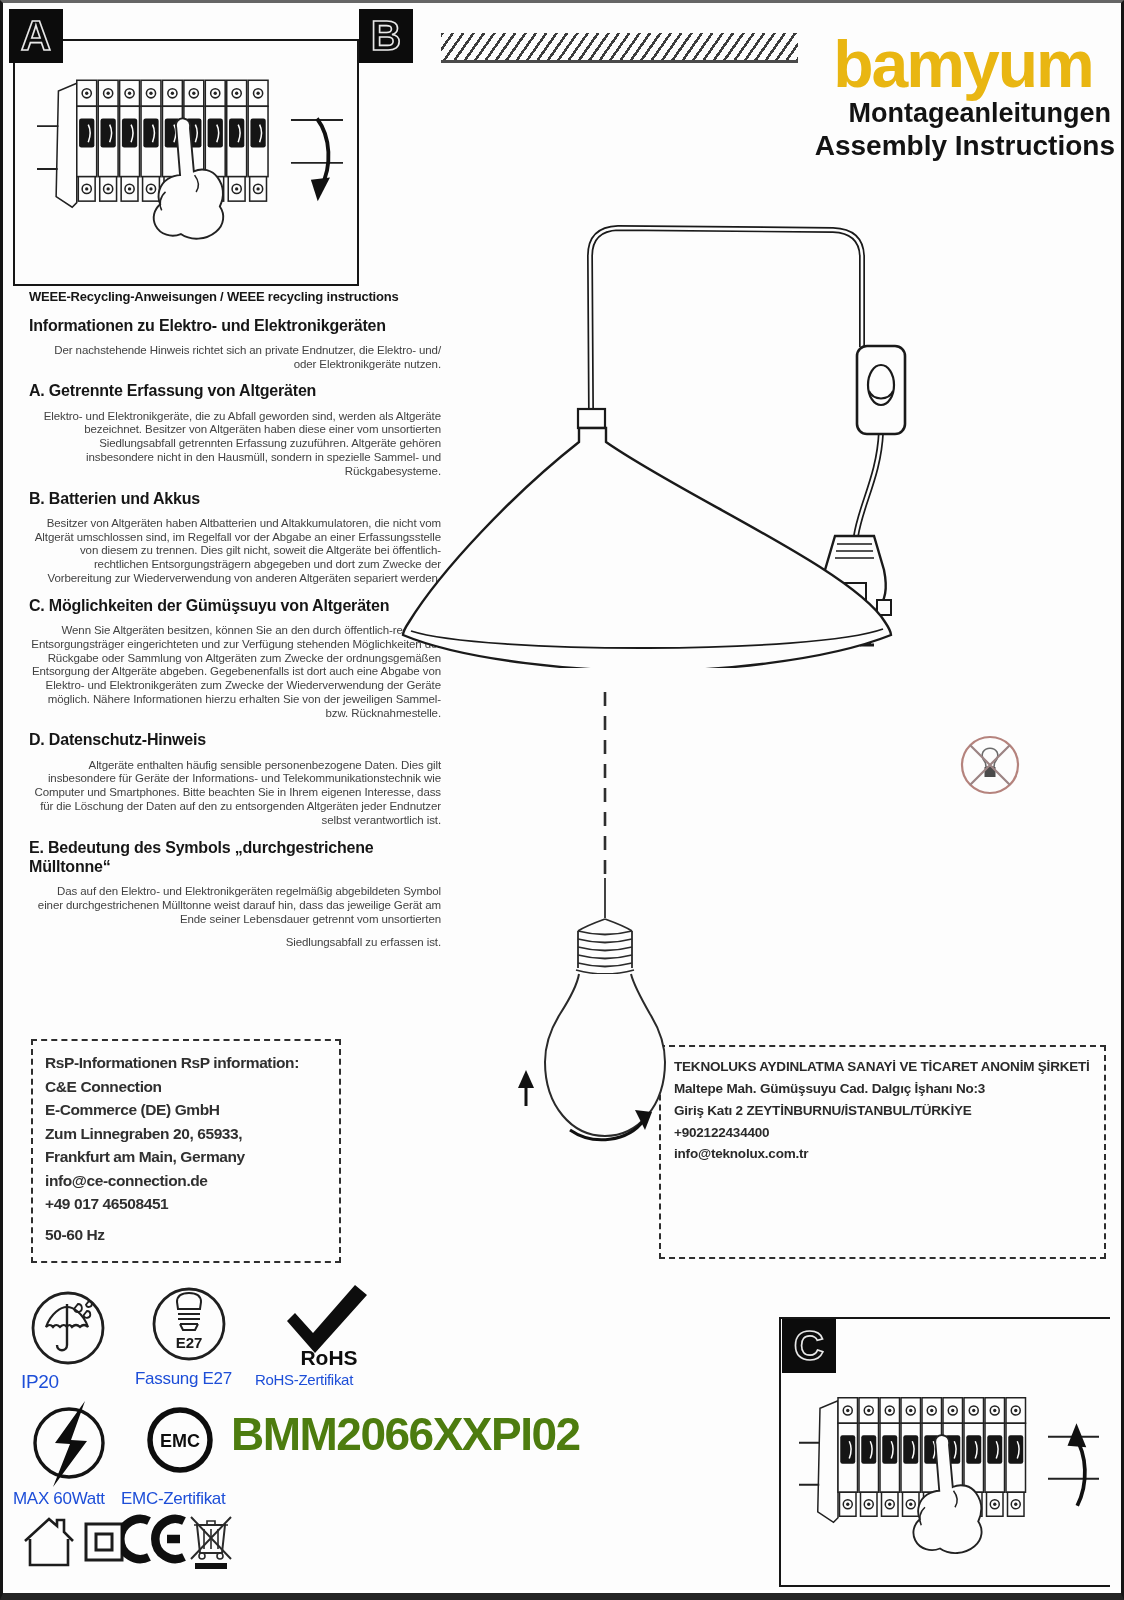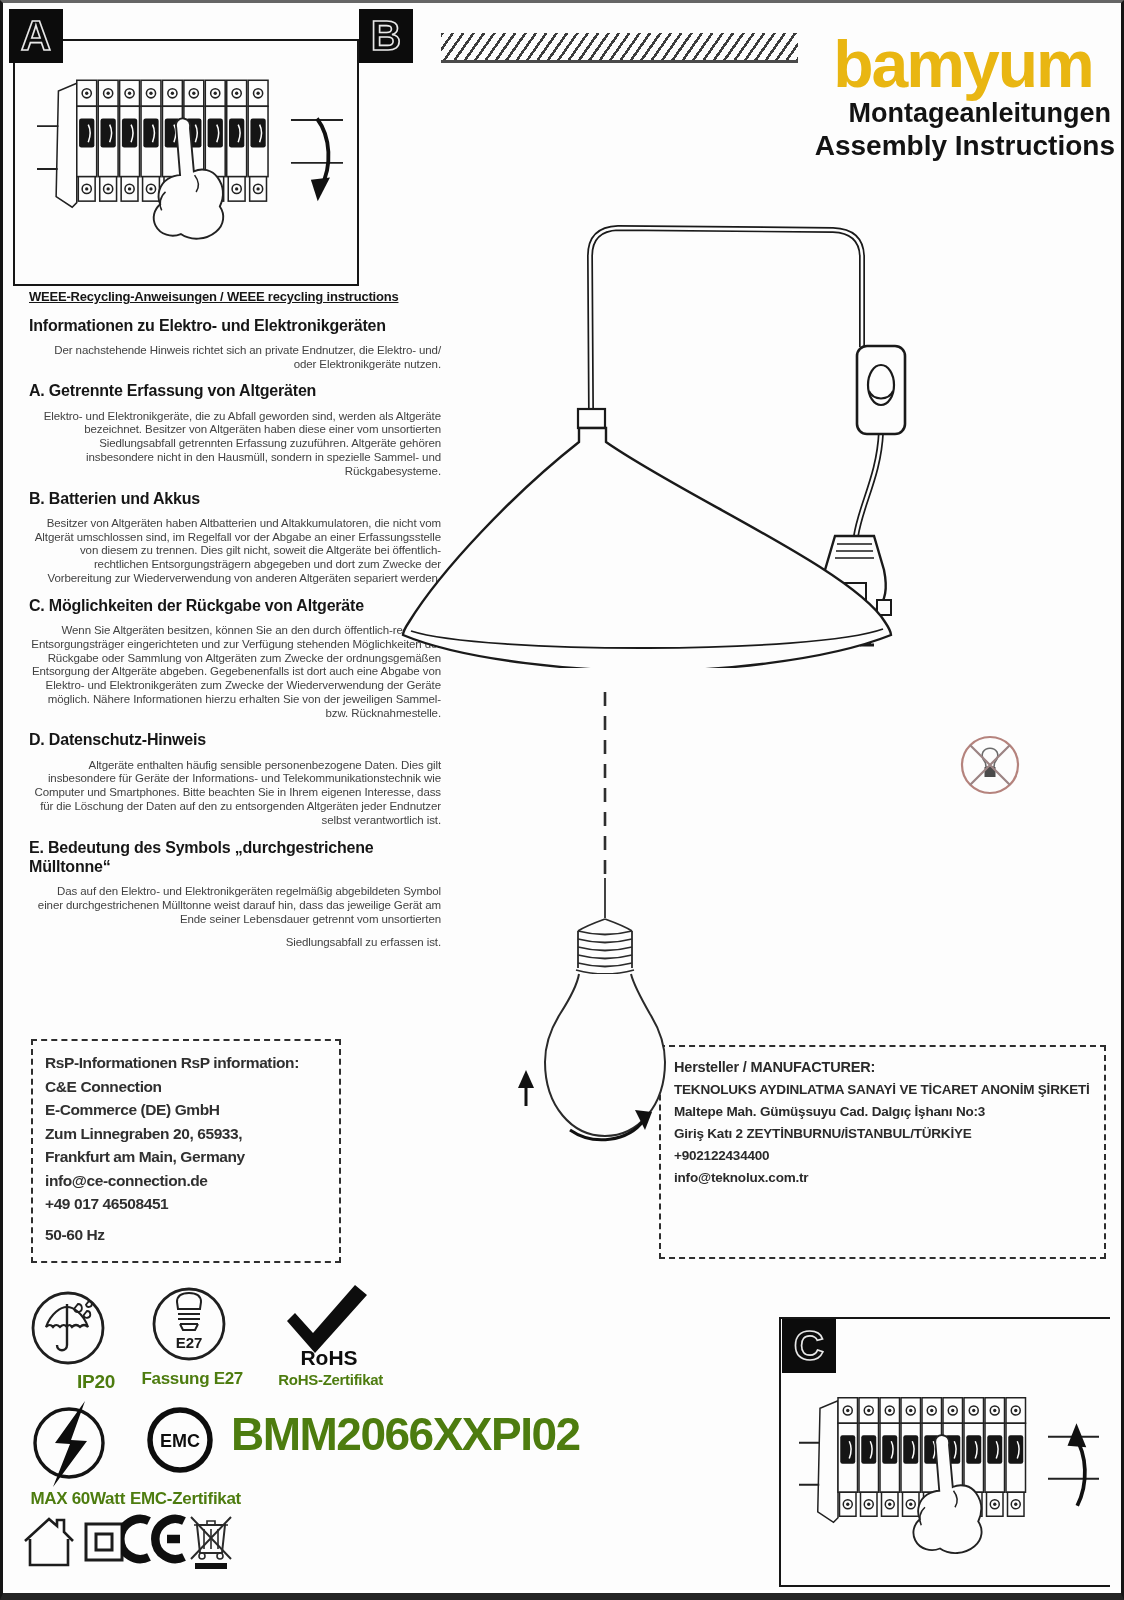--- a/index.html
+++ b/index.html
@@ -13,21 +13,21 @@
   .panelbox{position:absolute;border:2.5px solid #161616;background:#fdfdfd;}
   .hatch{position:absolute;height:27px;background:repeating-linear-gradient(125deg,#3c3c3c 0 2.5px,transparent 2.5px 8.5px);border-bottom:3px solid #4a4a4a;}
   .brand{font-weight:bold;letter-spacing:-2px;line-height:1;}
   .sub{font-weight:bold;color:#131313;text-align:right;line-height:1.18;}
   .col{position:absolute;left:26px;top:286px;width:412px;color:#424242;font-size:11.5px;line-height:1.2;}
   .col h3{font-size:16px;color:#161616;margin:0 0 9px 0;letter-spacing:-0.2px;}
   .col p{margin:0 0 10px 0;letter-spacing:-0.1px;text-align:right;}
   .dashbox{position:absolute;border:2.5px dashed #2e2e2e;background:transparent;box-sizing:border-box;}
   .rsp{padding:10px 12px;font-size:15.5px;font-weight:bold;color:#303030;line-height:1.52;letter-spacing:-0.4px;}
   .mfg{padding:9px 13px;font-size:13.5px;font-weight:bold;color:#2a2a2a;line-height:1.62;letter-spacing:-0.2px;}
-  .certlabel{position:absolute;font-weight:bold;color:#4d7c0f;text-align:right;letter-spacing:-0.3px;}
+  .certlabel{position:absolute;font-weight:normal;color:#1d4ed8;text-align:left;letter-spacing:-0.3px;}
   .model{position:absolute;font-weight:bold;color:#4d7c0f;font-size:46px;letter-spacing:-1.5px;line-height:1;}
   .bulbnote{padding:10px 12px;}
   .bulbnote .l1{font-size:21px;font-weight:bold;color:#2b2b2b;letter-spacing:-0.3px;margin-bottom:10px;}
   .bulbnote .l2{font-size:21px;font-weight:bold;color:#2b2b2b;letter-spacing:-0.3px;}
   svg text{font-family:"Liberation Sans", sans-serif;}
 </style>
 </head>
 <body>
 
 <div class="page">
@@ -137,28 +137,28 @@
       <text x="27" y="41" text-anchor="middle" font-size="42" font-weight="bold" fill="#0c0c0c" stroke="#e8e8e8" stroke-width="1.6">B</text>
     </svg>
   </div>
   <div class="hatch" style="left:438px;top:30px;width:357px;"></div>
 
   <div class="abs brand" style="left:812px;top:28px;width:296px;font-size:66px;text-align:center;color:#E9B612;">bamyum</div>
   <div class="abs sub" style="left:812px;top:95px;width:296px;font-size:27px;">Montageanleitungen</div>
   <div class="abs sub" style="left:806px;top:126px;width:306px;font-size:28px;">Assembly Instructions</div>
 
   <div class="col">
-    <h3 style="font-size:13px;margin-bottom:11px;text-decoration:underline;">WEEE-Recycling-Anweisungen / WEEE recycling instructions</h3>
+    <h3 style="font-size:13px;margin-bottom:11px;">WEEE-Recycling-Anweisungen / WEEE recycling instructions</h3>
     <h3>Informationen zu Elektro- und Elektronikgeräten</h3>
     <p>Der nachstehende Hinweis richtet sich an private Endnutzer, die Elektro- und/ oder Elektronikgeräte nutzen.</p>
     <h3>A. Getrennte Erfassung von Altgeräten</h3>
     <p>Elektro- und Elektronikgeräte, die zu Abfall geworden sind, werden als Altgeräte bezeichnet. Besitzer von Altgeräten haben diese einer vom unsortierten Siedlungsabfall getrennten Erfassung zuzuführen. Altgeräte gehören insbesondere nicht in den Hausmüll, sondern in spezielle Sammel- und Rückgabesysteme.</p>
     <h3>B. Batterien und Akkus</h3>
     <p>Besitzer von Altgeräten haben Altbatterien und Altakkumulatoren, die nicht vom Altgerät umschlossen sind, im Regelfall vor der Abgabe an einer Erfassungsstelle von diesem zu trennen. Dies gilt nicht, soweit die Altgeräte bei öffentlich-rechtlichen Entsorgungsträgern abgegeben und dort zum Zwecke der Vorbereitung zur Wiederverwendung von anderen Altgeräten separiert werden.</p>
-    <h3>C. Möglichkeiten der Rückgabe von Altgeräte</h3>
+    <h3>C. Möglichkeiten der Gümüşsuyu von Altgeräten</h3>
     <p>Wenn Sie Altgeräten besitzen, können Sie an den durch öffentlich-rechtliche Entsorgungsträger eingerichteten und zur Verfügung stehenden Möglichkeiten der Rückgabe oder Sammlung von Altgeräten zum Zwecke der ordnungsgemäßen Entsorgung der Altgeräte abgeben. Gegebenenfalls ist dort auch eine Abgabe von Elektro- und Elektronikgeräten zum Zwecke der Wiederverwendung der Geräte möglich. Nähere Informationen hierzu erhalten Sie von der jeweiligen Sammel- bzw. Rücknahmestelle.</p>
     <h3>D. Datenschutz-Hinweis</h3>
     <p>Altgeräte enthalten häufig sensible personenbezogene Daten. Dies gilt insbesondere für Geräte der Informations- und Telekommunikationstechnik wie Computer und Smartphones. Bitte beachten Sie in Ihrem eigenen Interesse, dass für die Löschung der Daten auf den zu entsorgenden Altgeräten jeder Endnutzer selbst verantwortlich ist.</p>
     <h3>E. Bedeutung des Symbols „durchgestrichene Mülltonne“</h3>
     <p>Das auf den Elektro- und Elektronikgeräten regelmäßig abgebildeten Symbol einer durchgestrichenen Mülltonne weist darauf hin, dass das jeweilige Gerät am Ende seiner Lebensdauer getrennt vom unsortierten</p>
     <p>Siedlungsabfall zu erfassen ist.</p>
   </div>
 
   <svg class="abs" style="left:370px;top:195px;z-index:2;" width="560" height="470" viewBox="0 0 560 470">
 
@@ -224,21 +224,20 @@
     <div>C&amp;E Connection</div>
     <div>E-Commerce (DE) GmbH</div>
     <div>Zum Linnegraben 20, 65933,</div>
     <div>Frankfurt am Main, Germany</div>
     <div>info@ce-connection.de</div>
     <div>+49 017 46508451</div>
     <div style="margin-top:7px;">50-60 Hz</div>
   </div>
 
   <div class="dashbox mfg" style="left:656px;top:1042px;width:447px;height:214px;">
-    <div style="font-size:14.5px;">Hersteller / MANUFACTURER:</div>
     <div>TEKNOLUKS AYDINLATMA SANAYİ VE TİCARET ANONİM ŞİRKETİ</div>
     <div>Maltepe Mah. Gümüşsuyu Cad. Dalgıç İşhanı No:3</div>
     <div>Giriş Katı 2 ZEYTİNBURNU/İSTANBUL/TÜRKİYE</div>
     <div>+902122434400</div>
     <div>info@teknolux.com.tr</div>
   </div>
 
   <svg class="abs" style="left:26px;top:1286px;" width="78" height="78" viewBox="0 0 78 78">
     <circle cx="39" cy="39" r="35" fill="none" stroke="#1f1f1f" stroke-width="2.8"></circle>
     <path d="M17,38 C22,24 32,18 38,18 C44,18 54,24 59,38 Q55,34 51,38 Q47,34 43,38 Q40,34 38,38 Q35,34 31,38 Q27,34 24,38 Q21,34 17,38 Z" fill="none" stroke="#1f1f1f" stroke-width="2.2"></path>

